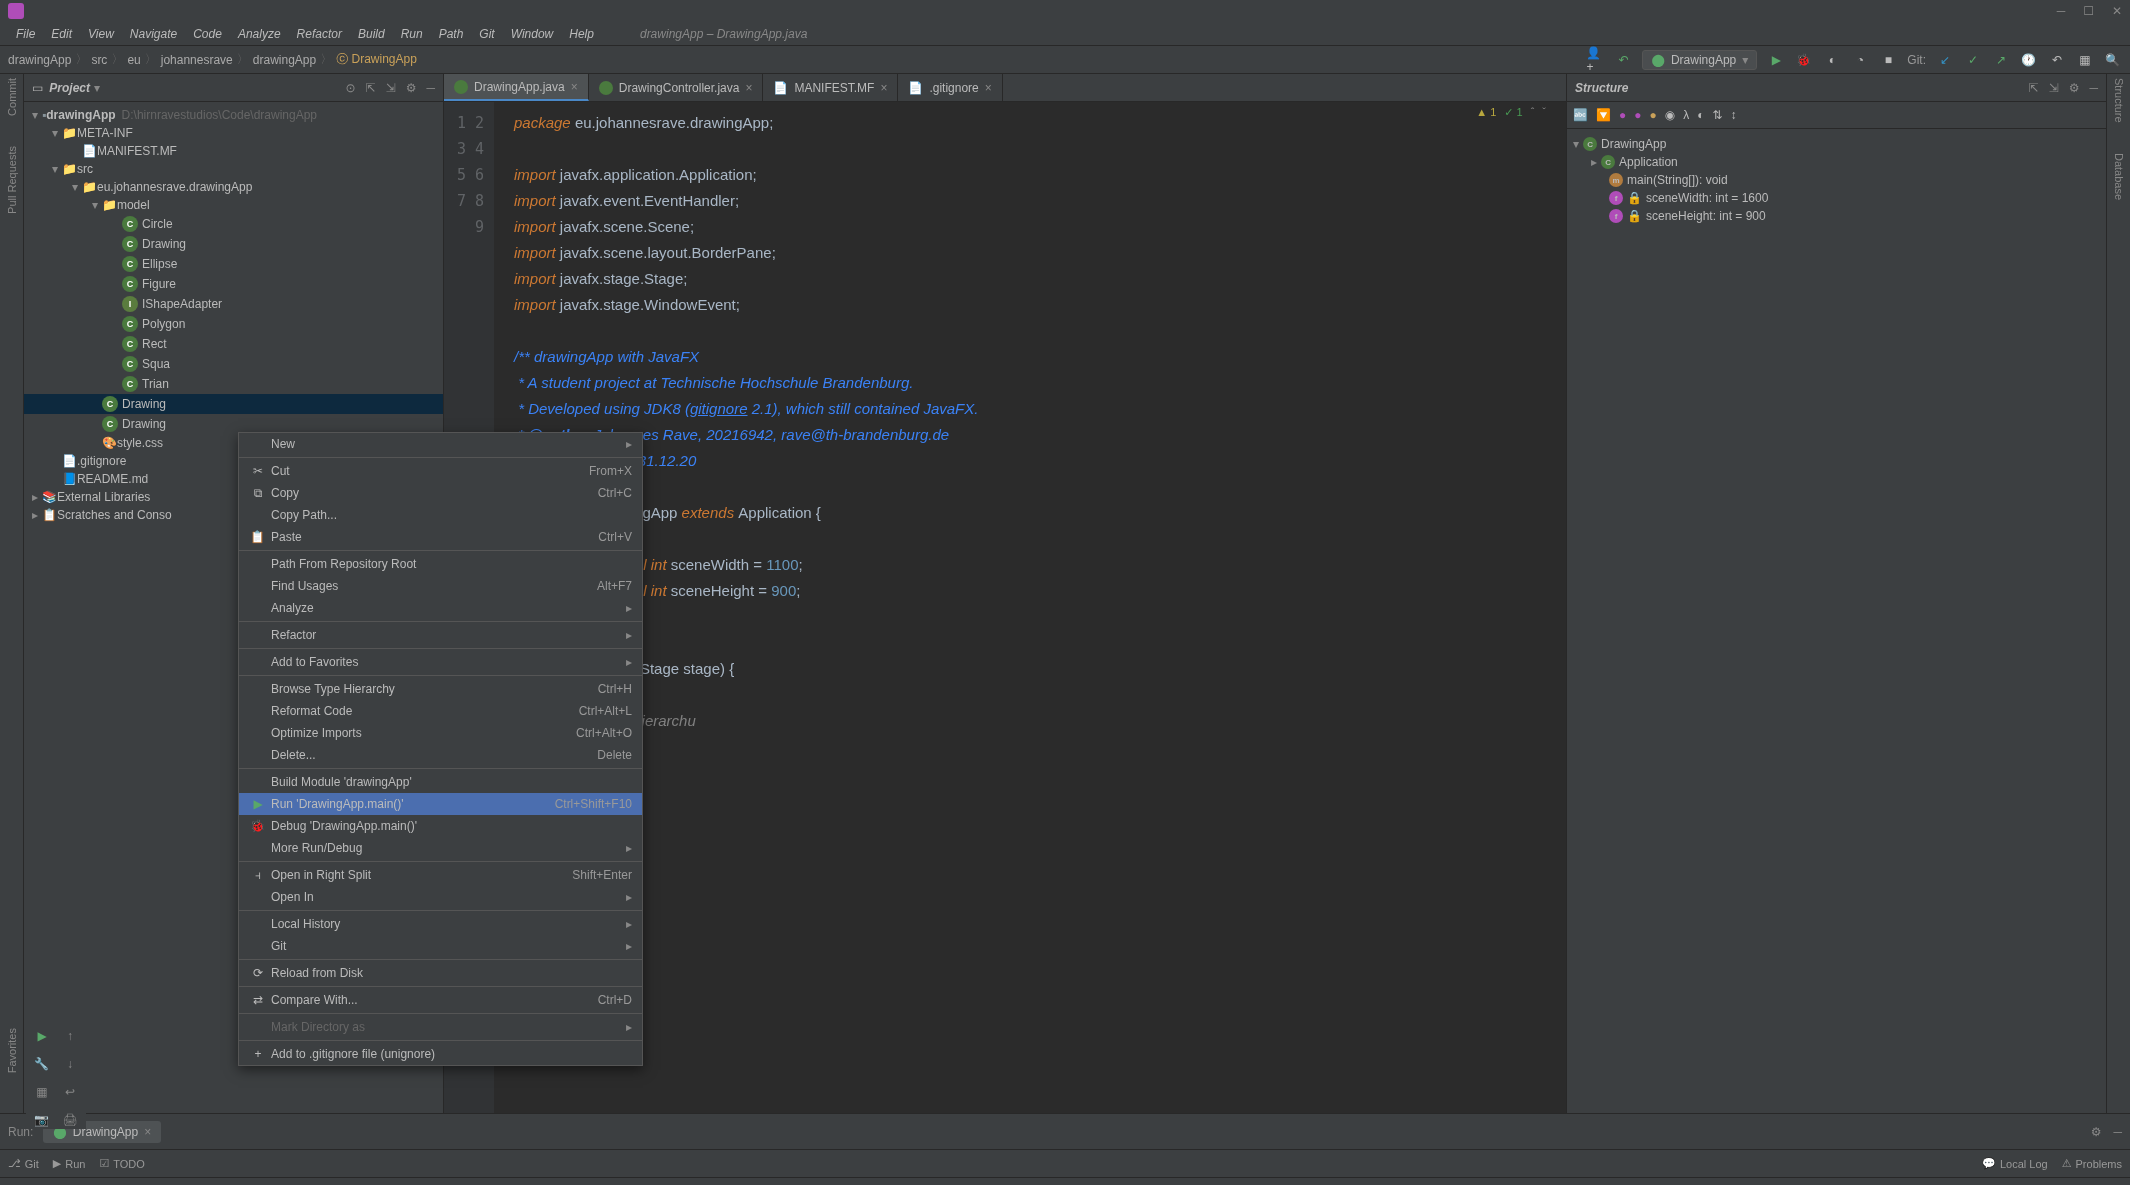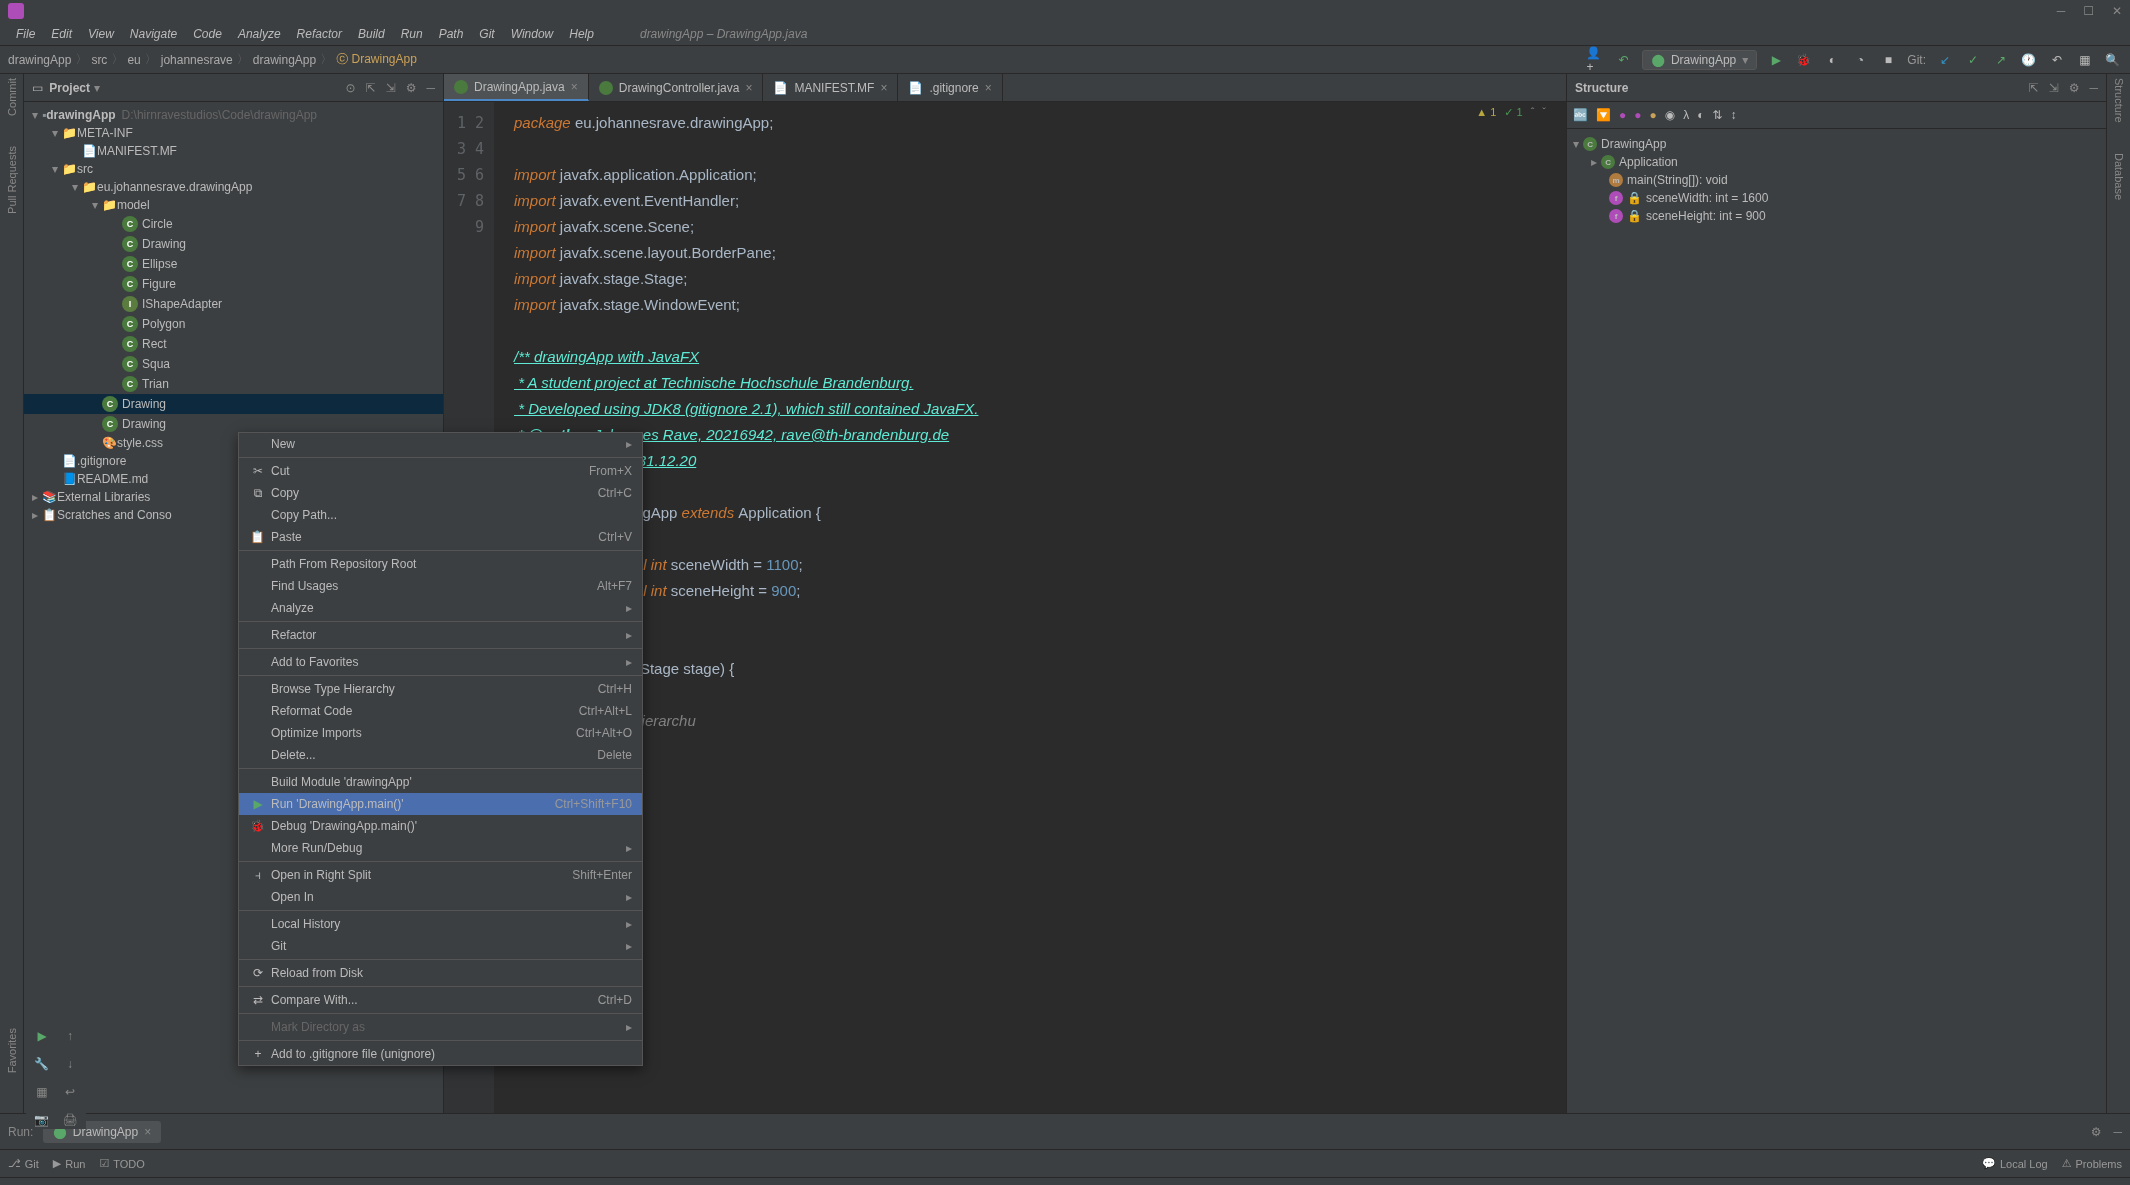--- a/index.html
+++ b/index.html
@@ -27,21 +27,21 @@
 
 .main { display: flex; height: calc(100% - 22px - 24px - 28px - 28px - 44px); }
 .left-gutter { width: 24px; background: #3c3f41; border-right: 1px solid #282828; display: flex; flex-direction: column; align-items: center; padding-top: 4px; gap: 30px; }
 .left-gutter span { writing-mode: vertical-rl; transform: rotate(180deg); font-size: 11px; color: #888; cursor: pointer; }
 .right-gutter { width: 24px; background: #3c3f41; border-left: 1px solid #282828; display: flex; flex-direction: column; align-items: center; padding-top: 4px; gap: 30px; }
 .right-gutter span { writing-mode: vertical-rl; font-size: 11px; color: #888; cursor: pointer; }
 
 
 .project-panel { width: 420px; background: #3c3f41; border-right: 1px solid #282828; display: flex; flex-direction: column; }
 .panel-header { height: 28px; background: #3c3f41; display: flex; align-items: center; padding: 0 8px; border-bottom: 1px solid #282828; }
-.panel-header .title { font-weight: bold; }
+.panel-header .title { font-weight: bold; font-style: italic; }
 .panel-header .icons { margin-left: auto; display: flex; gap: 10px; color: #888; }
 .tree { flex: 1; overflow: auto; padding: 4px 0; font-size: 12px; }
 .tree-node { display: flex; align-items: center; padding: 2px 4px; white-space: nowrap; }
 .tree-node.selected { background: #0d293e; }
 .tree-node .indent { display: inline-block; }
 .tree-node .chevron { width: 14px; color: #888; cursor: pointer; text-align: center; }
 .tree-node .icon { width: 16px; height: 16px; margin-right: 4px; border-radius: 50%; display: inline-flex; align-items: center; justify-content: center; font-size: 9px; font-weight: bold; }
 .icon-class { background: #4a7a3e; color: #fff; }
 .icon-interface { background: #5a7c3e; color: #fff; }
 .tree-node .label { color: #bbbbbb; }
@@ -53,21 +53,21 @@
 .editor-tab { display: flex; align-items: center; padding: 0 10px; height: 100%; border-right: 1px solid #282828; cursor: pointer; gap: 6px; }
 .editor-tab.active { background: #4e5254; border-bottom: 2px solid #4a88c7; }
 .editor-tab .close { color: #888; }
 .editor-tab .tab-icon { width: 14px; height: 14px; border-radius: 50%; background: #4a7a3e; }
 
 .editor-body { flex: 1; display: flex; position: relative; overflow: hidden; }
 .line-numbers { width: 50px; background: #313335; color: #606366; text-align: right; padding: 8px 10px 8px 0; font-family: "Consolas", monospace; font-size: 15px; line-height: 26px; }
 .code { flex: 1; padding: 8px 0 8px 20px; font-family: "Consolas", monospace; font-size: 15px; line-height: 26px; white-space: pre; font-style: italic; }
 .kw { color: #cc7832; }
 .com { color: #808080; }
-.doc { color: #5eead4; text-decoration: underline; }
+.doc { color: #3b82f6; }
 .name { color: #ffc66d; font-style: normal; }
 .anno { color: #bbb529; font-style: normal; }
 .num { color: #6897bb; font-style: normal; }
 .plain { font-style: normal; color: #a9b7c6; }
 .link { text-decoration: underline; }
 
 .editor-status { position: absolute; top: 4px; right: 20px; display: flex; gap: 8px; font-size: 11px; font-style: normal; }
 .editor-status .warn { color: #b8a73e; }
 .editor-status .ok { color: #499c54; }
 

